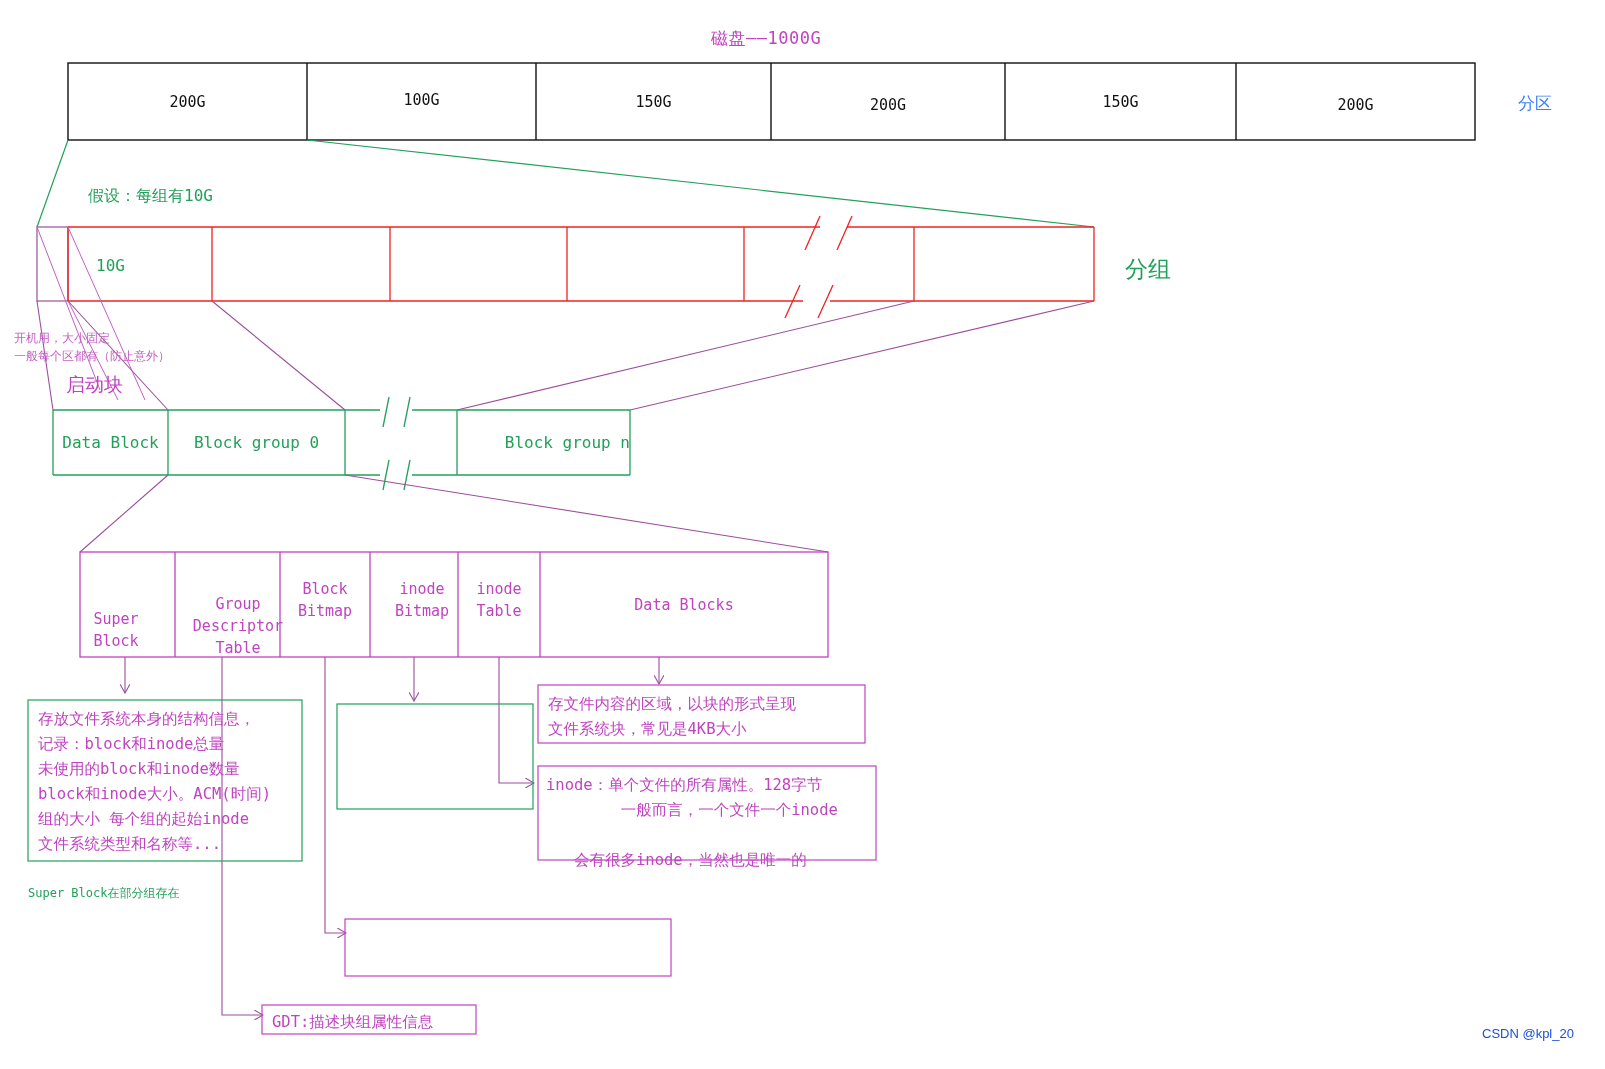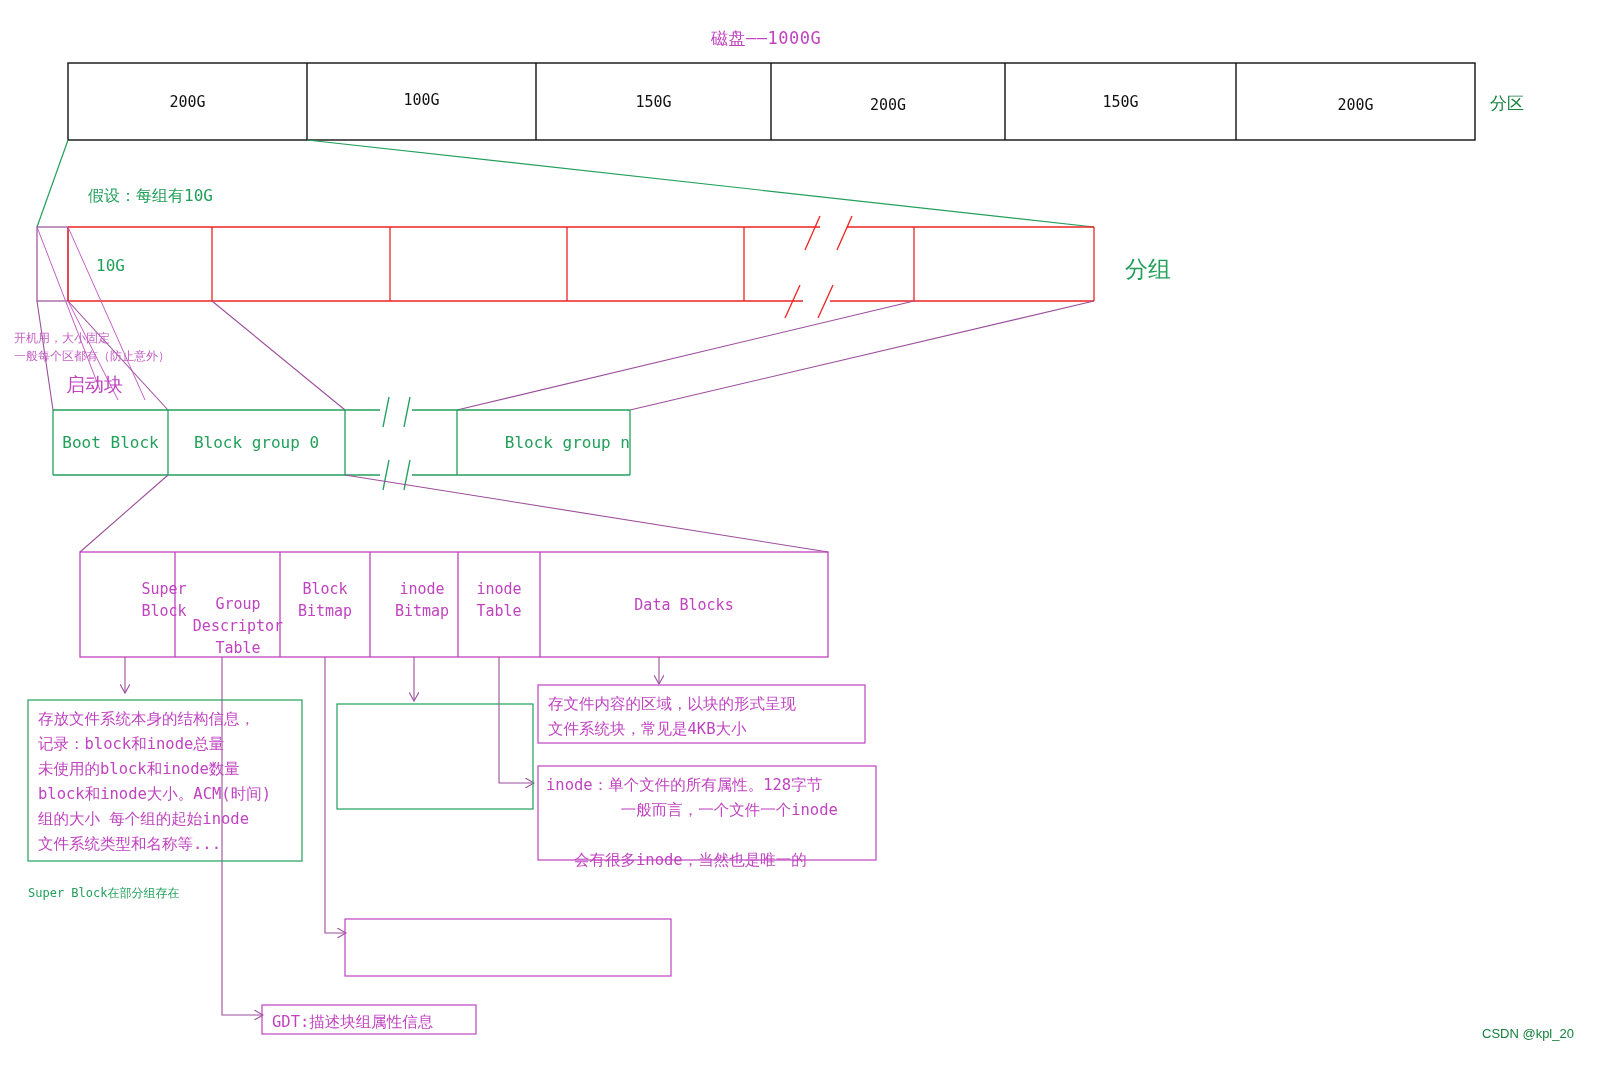--- a/index.html
+++ b/index.html
@@ -21,21 +21,21 @@
     position: absolute;
     left: 0; top: 0;
     width: 1605px;
     height: 1069px;
     pointer-events: none;
   }
   .abs { position: absolute; }
 
   
   .t-magenta { color: #c043c0; }
-  .t-green   { color: #15803d; }
+  .t-green   { color: #3b82f6; margin-left: 28px; }
 
   .disk-title {
     font-size: 17px;
     white-space: nowrap;
     letter-spacing: 0.5px;
   }
   .part-label {
     font-size: 15px;
     color: #111;
     font-family: "DejaVu Sans Mono", "Liberation Mono", monospace;
@@ -83,21 +83,21 @@
     font-family: "DejaVu Sans Mono", "Liberation Mono", monospace;
     white-space: pre;
     padding: 3px 5px 4px 5px;
   }
   .callout.noborder { border: none; }
 
   .watermark {
     position: absolute;
     font-family: "Liberation Sans", sans-serif;
     font-size: 13px;
-    color: #15803d;
+    color: #1d4ed8;
     white-space: nowrap;
   }
   .grp-label { font-size: 23px; color: #22a05a; white-space: nowrap;}
 </style>
 </head>
 <body>
 
 <div id="stage">
 
   <svg class="layer" viewBox="0 0 1605 1069">
@@ -235,25 +235,25 @@
 
   <div class="abs note-green" style="left:96px; top:256px;">10G</div>
 
   <div class="abs grp-label" style="left:1125px; top:254px;">分组</div>
 
   <div class="abs note-magenta-small" style="left:14px; top:330px;">开机用，大小固定</div>
   <div class="abs note-magenta-small" style="left:14px; top:348px;">一般每个区都有（防止意外）</div>
 
   <div class="abs boot-title" style="left:66px; top:372px;">启动块</div>
 
-  <div class="abs cell-text" style="left:53px; top:433px; width:115px; text-align:center;">Boot Block</div>
+  <div class="abs cell-text" style="left:53px; top:433px; width:115px; text-align:center;">Data Block</div>
   <div class="abs cell-text" style="left:168px; top:433px; width:177px; text-align:center;">Block group 0</div>
   <div class="abs cell-text" style="left:457px; top:433px; width:173px; text-align:right;">Block group n</div>
 
-  <div class="abs detail-cell-text" style="left:80px; top:578px; width:72px;margin-left:48px;">Super
+  <div class="abs detail-cell-text" style="left:80px; top:608px; width:72px;">Super
 Block</div>
   <div class="abs detail-cell-text" style="left:175px; top:593px; width:126px;">Group
 Descriptor
 Table</div>
   <div class="abs detail-cell-text" style="left:280px; top:578px; width:90px;">Block
 Bitmap</div>
   <div class="abs detail-cell-text" style="left:370px; top:578px; width:104px;">inode
 Bitmap</div>
   <div class="abs detail-cell-text" style="left:458px; top:578px; width:82px;">inode
 Table</div>

